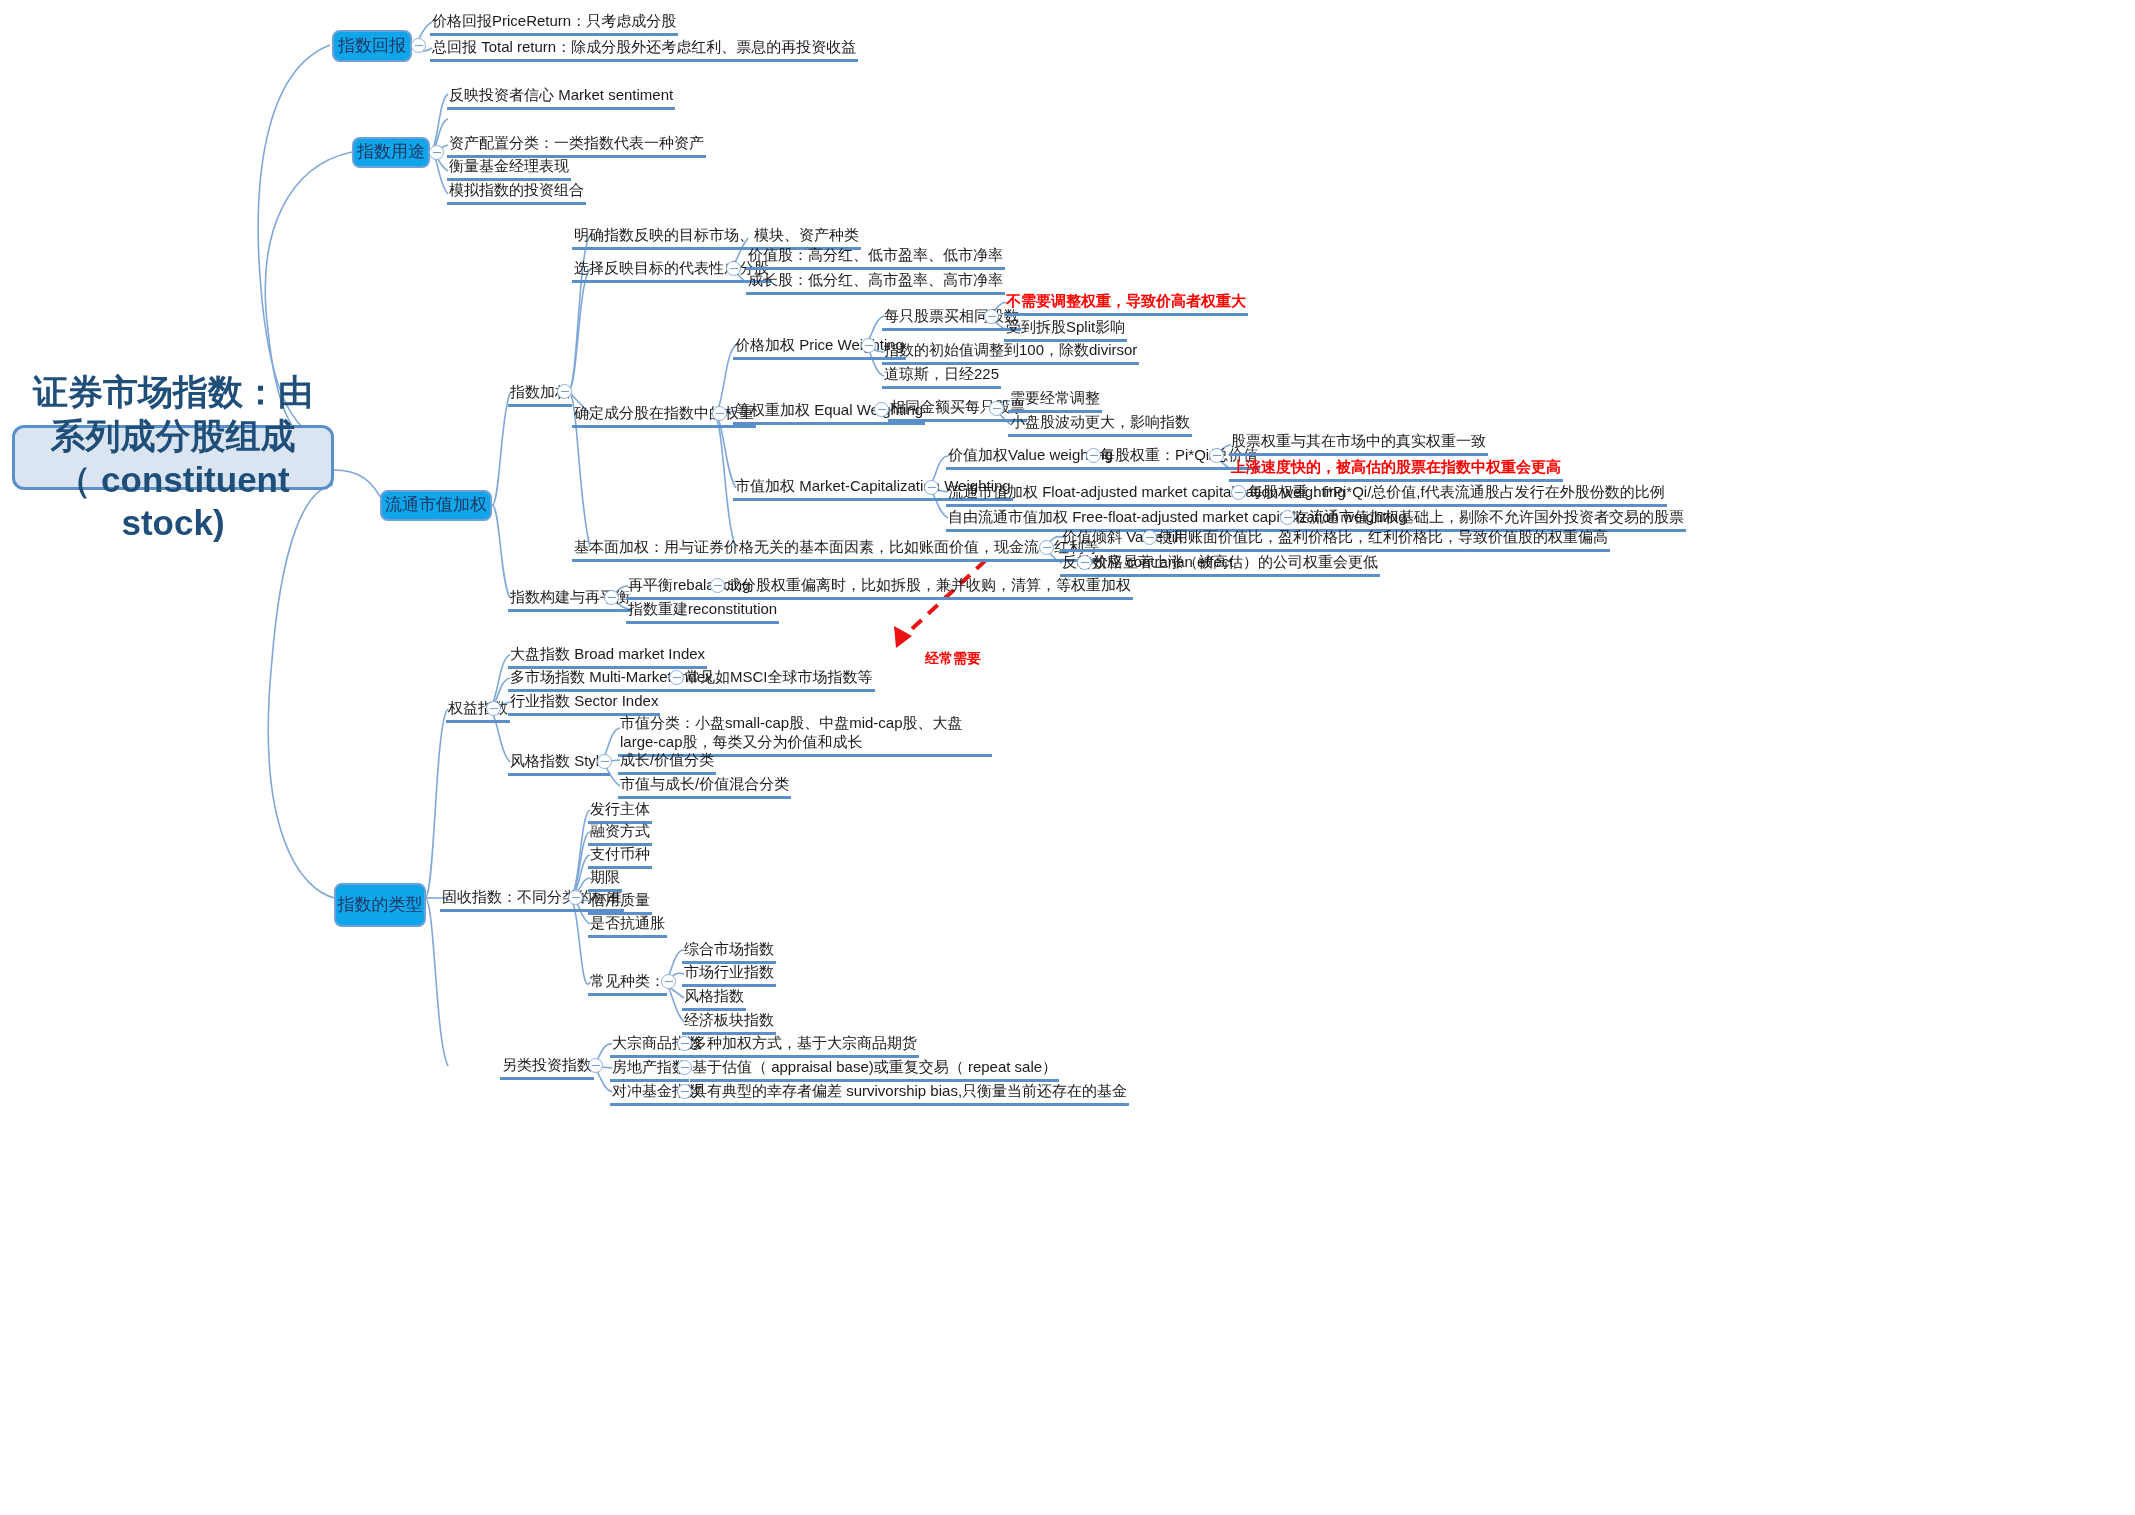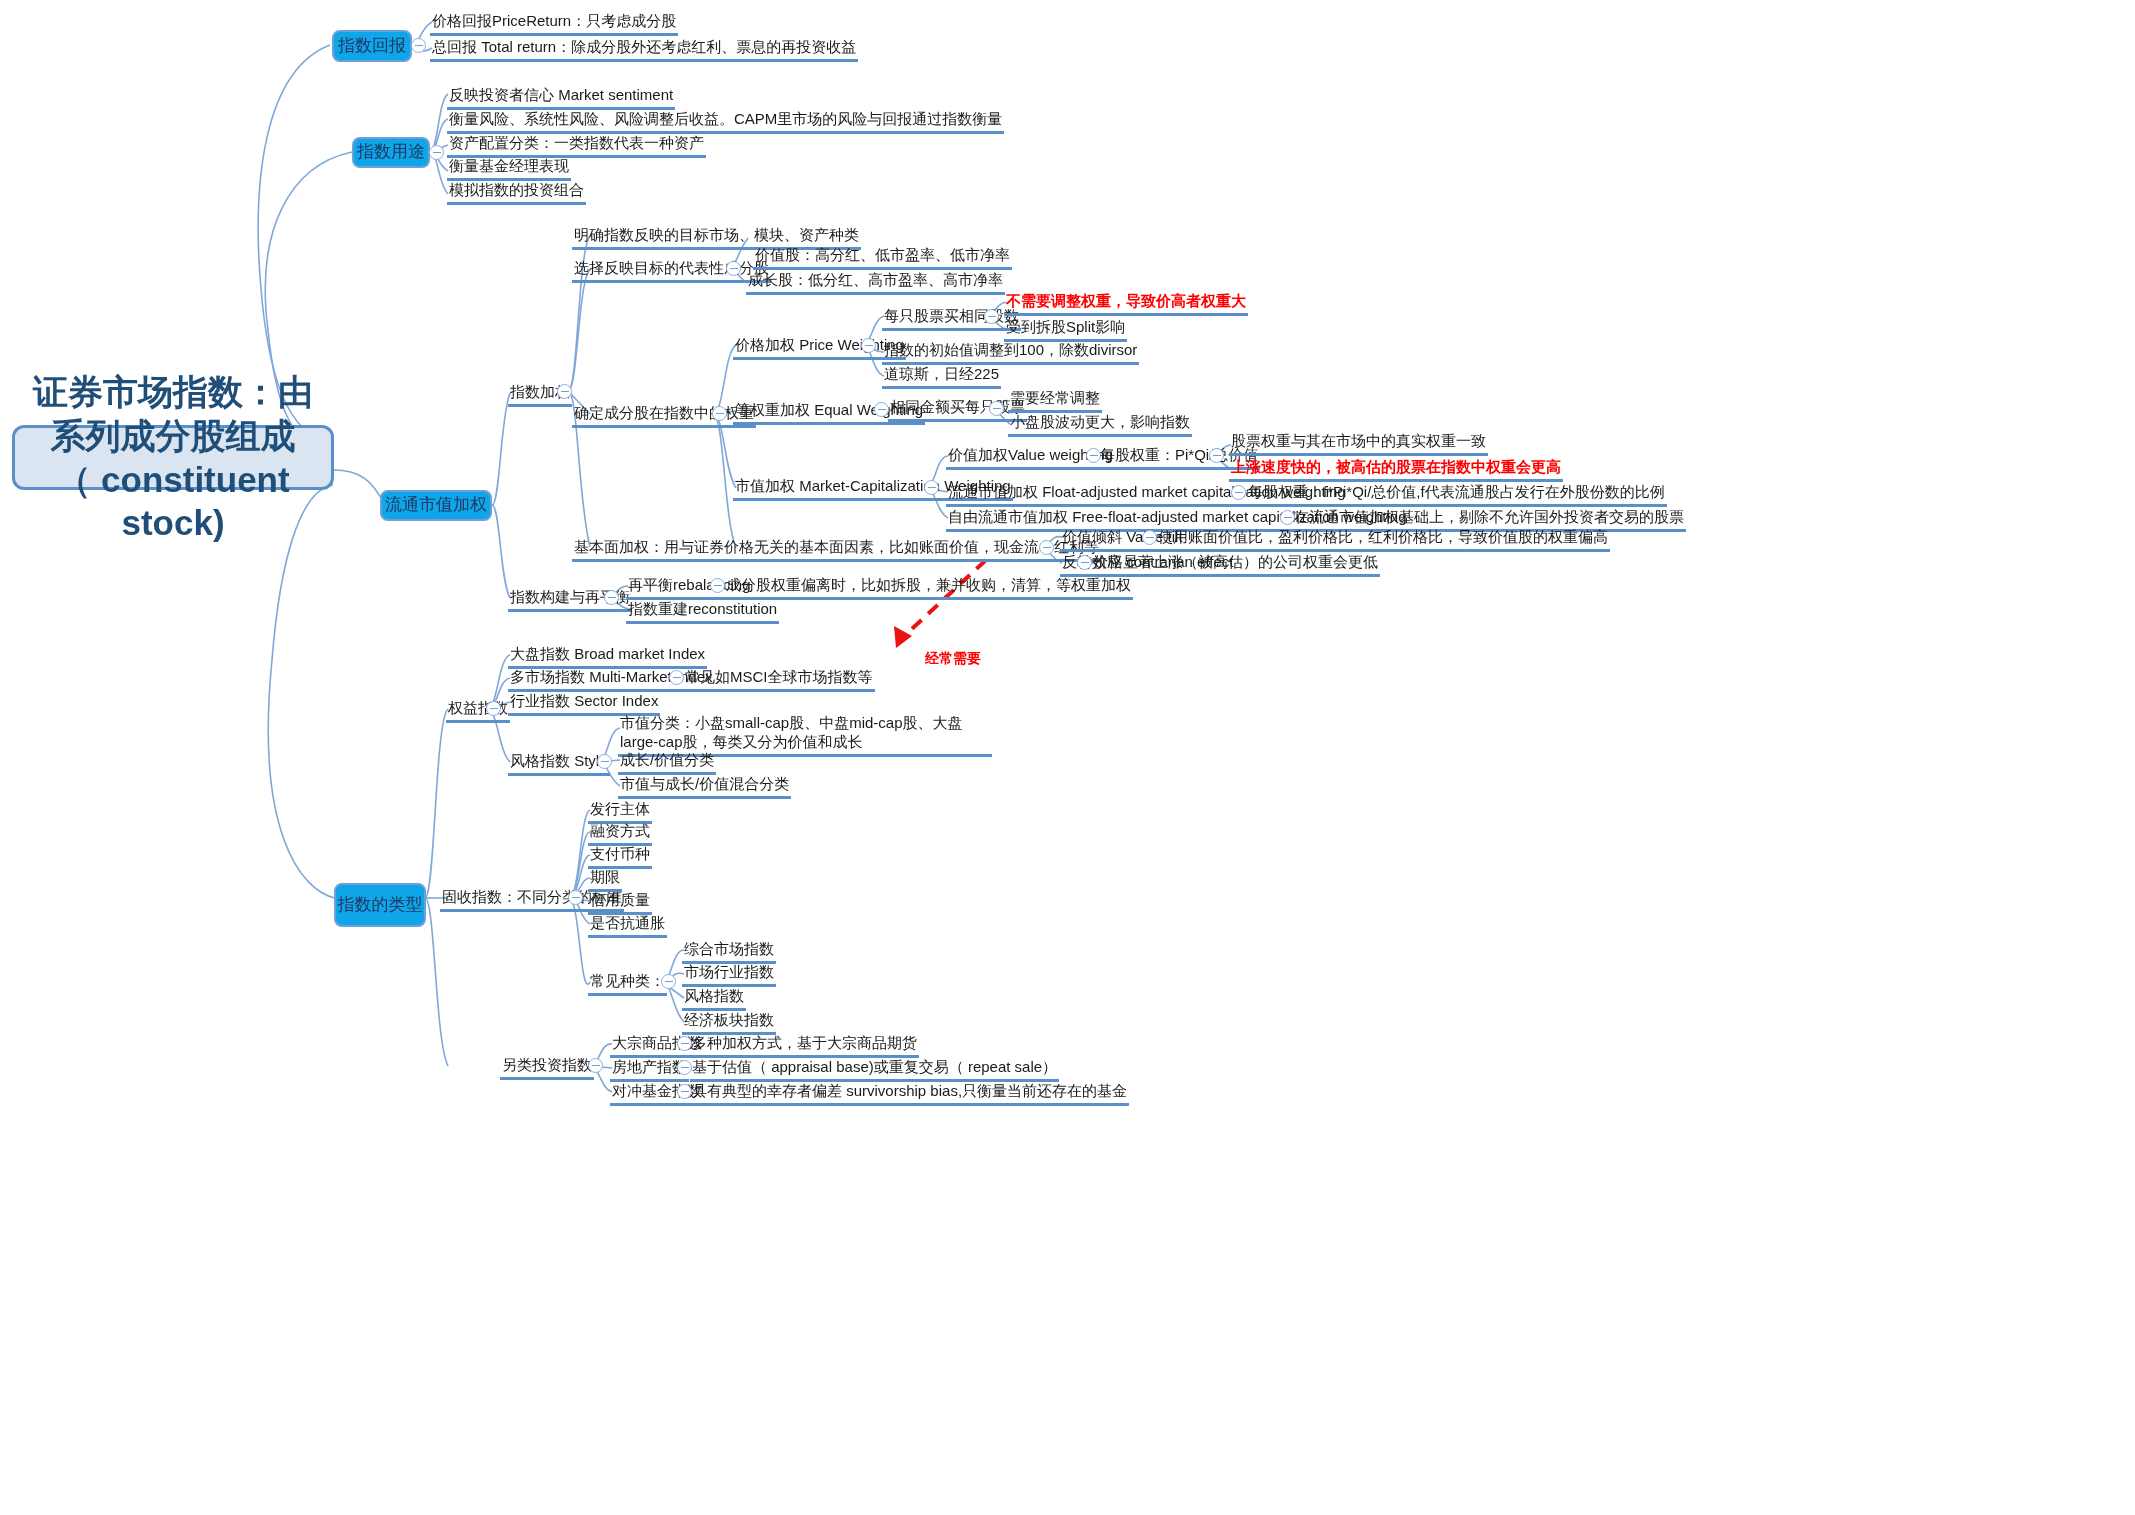--- a/index.html
+++ b/index.html
@@ -232,37 +232,36 @@
 </div>
 <div class="toggle" style="left:411px; top:38px;"></div>
 <div class="txt-node" style="left:430px; top:12px;">价格回报PriceReturn：只考虑成分股</div>
 <div class="txt-node" style="left:430px; top:38px;">总回报 Total return：除成分股外还考虑红利、票息的再投资收益</div>
 
 <div class="box-node" style="left:352px; top:137px; width:78px; height:31px;">
   <span>指数用途</span>
 </div>
 <div class="toggle" style="left:429px; top:145px;"></div>
 <div class="txt-node" style="left:447px; top:86px;">反映投资者信心 Market sentiment</div>
-<div class="txt-node" style="left:447px; top:110px;">衡量风险、系统性风险、风险调整后收益。CAPM里市场的风险与回报通过指数衡量</div>
 <div class="txt-node" style="left:447px; top:134px;">资产配置分类：一类指数代表一种资产</div>
 <div class="txt-node" style="left:447px; top:157px;">衡量基金经理表现</div>
 <div class="txt-node" style="left:447px; top:181px;">模拟指数的投资组合</div>
 
 <div class="box-node" style="left:380px; top:490px; width:112px; height:31px;">
   <span>流通市值加权</span>
 </div>
 
 <div class="txt-node" style="left:508px; top:383px;">指数加权</div>
 <div class="toggle" style="left:557px; top:384px;"></div>
 
 <div class="txt-node" style="left:572px; top:226px;">明确指数反映的目标市场、模块、资产种类</div>
 
 <div class="txt-node" style="left:572px; top:259px;">选择反映目标的代表性成分股</div>
 <div class="toggle" style="left:726px; top:261px;"></div>
-<div class="txt-node" style="left:746px; top:246px;margin-left:7px;">价值股：高分红、低市盈率、低市净率</div>
+<div class="txt-node" style="left:746px; top:246px;">价值股：高分红、低市盈率、低市净率</div>
 <div class="txt-node" style="left:746px; top:271px;">成长股：低分红、高市盈率、高市净率</div>
 
 <div class="txt-node" style="left:572px; top:404px;">确定成分股在指数中的权重</div>
 <div class="toggle" style="left:712px; top:406px;"></div>
 
 <div class="txt-node" style="left:733px; top:336px;">价格加权 Price Weighting</div>
 <div class="toggle" style="left:861px; top:338px;"></div>
 <div class="txt-node" style="left:882px; top:307px;">每只股票买相同股数</div>
 <div class="toggle" style="left:984px; top:309px;"></div>
 <div class="txt-node red" style="left:1004px; top:292px;">不需要调整权重，导致价高者权重大</div>

